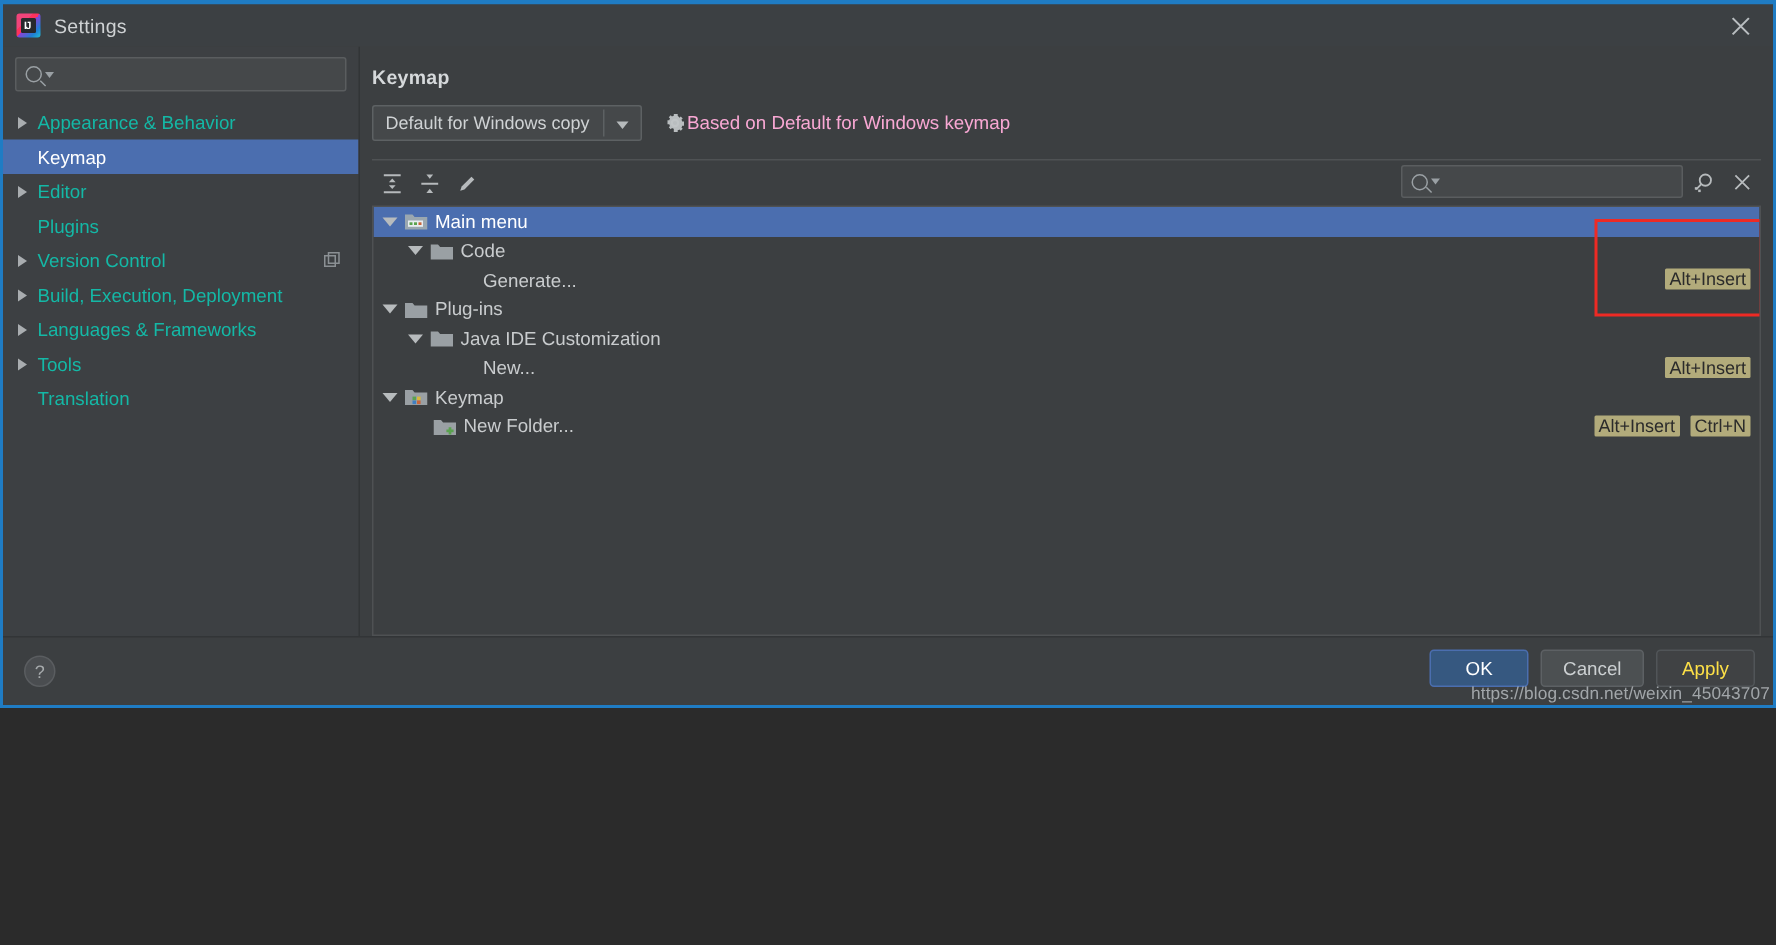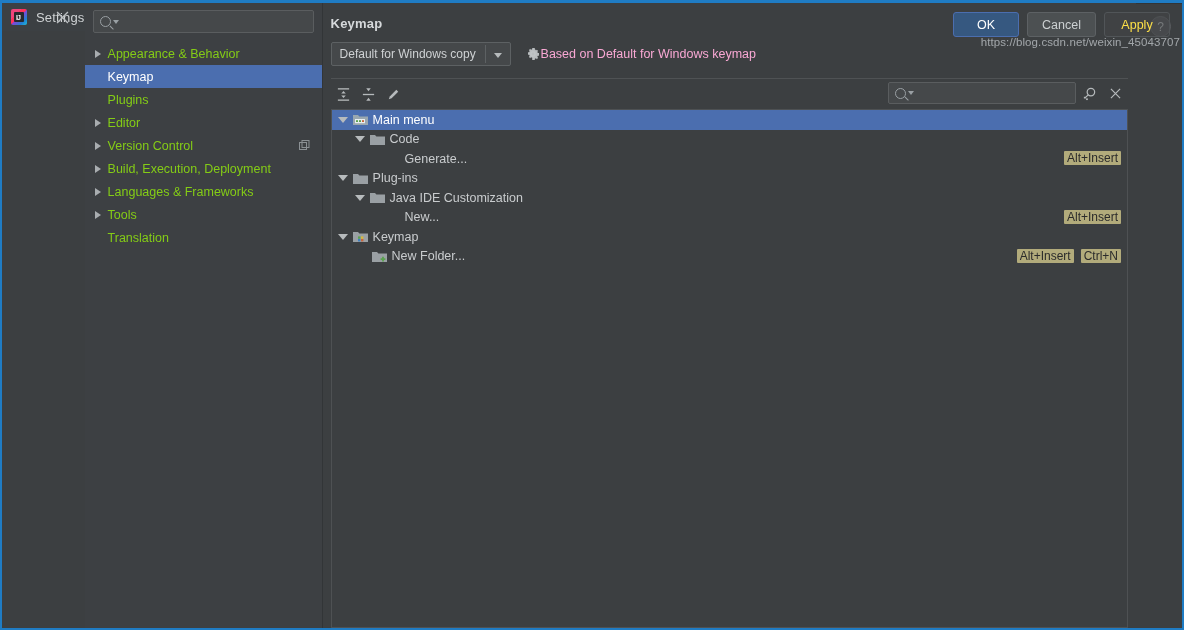--- a/index.html
+++ b/index.html
@@ -4,25 +4,25 @@
 <style>
   * { box-sizing: border-box; margin: 0; padding: 0; }
   html, body {
     width: 1184px; height: 630px;
     background: #2b2b2b;
     font-family: "Liberation Sans", sans-serif;
     overflow: hidden;
   }
   .window {
     position: absolute; left: 0; top: 0;
-    width: 1184px; height: 630px;
+    width: 1184px; height: 472px;
     background: #3c3f41;
     border: 2px solid #1f7cc4;
     border-top-width: 3px;
-    display: flex; flex-direction: row;
+    display: flex; flex-direction: column;
   }
   
   .titlebar {
     height: 28px; flex: 0 0 28px;
     background: #3c4043;
     display: flex; align-items: center;
     position: relative;
   }
   .app-icon {
     width: 16px; height: 16px; margin-left: 9px; margin-right: 9px;
@@ -79,21 +79,21 @@
     width: 0; height: 0; margin-left: 2px;
     border-left: 3px solid transparent; border-right: 3px solid transparent;
     border-top: 4px solid #9aa0a4;
   }
   .side-input { flex: 1; background: transparent; border: 0; outline: none;
     color: #bbb; font-size: 12px; font-family: inherit; padding-left: 5px; }
 
   .side-list { flex: 1; overflow: hidden; padding-top: 1px; }
   .side-row {
     height: 23px; display: flex; align-items: center;
-    padding-left: 10px; font-size: 12.5px; color: #84cc16;
+    padding-left: 10px; font-size: 12.5px; color: #14b8a6;
     position: relative;
   }
   .side-row.selected { background: #4b6eaf; color: #ffffff; }
   .side-row .tri {
     width: 0; height: 0; margin-right: 7px; flex: 0 0 auto;
     border-top: 4.5px solid transparent; border-bottom: 4.5px solid transparent;
     border-left: 6px solid #a9adb0;
   }
   .side-row .tri.empty { border-left-color: transparent; }
   .side-row .lbl { white-space: nowrap; }
@@ -229,27 +229,27 @@
           <span class="tri"></span>
           <span class="lbl">Appearance &amp; Behavior</span>
         </div>
 
         <div class="side-row selected">
           <span class="tri empty"></span>
           <span class="lbl">Keymap</span>
         </div>
 
         <div class="side-row">
+          <span class="tri"></span>
+          <span class="lbl">Editor</span>
+        </div>
+
+        <div class="side-row">
           <span class="tri empty"></span>
           <span class="lbl">Plugins</span>
-        </div>
-
-        <div class="side-row">
-          <span class="tri"></span>
-          <span class="lbl">Editor</span>
         </div>
 
         <div class="side-row">
           <span class="tri"></span>
           <span class="lbl">Version Control</span>
           <span class="copy-ico">
             <svg viewBox="0 0 11 11">
                 <rect x="0.5" y="2.5" width="7" height="7" fill="none" stroke="#8b9094"></rect>
                 <rect x="3" y="0.5" width="7" height="7" fill="none" stroke="#8b9094"></rect>
               </svg>

